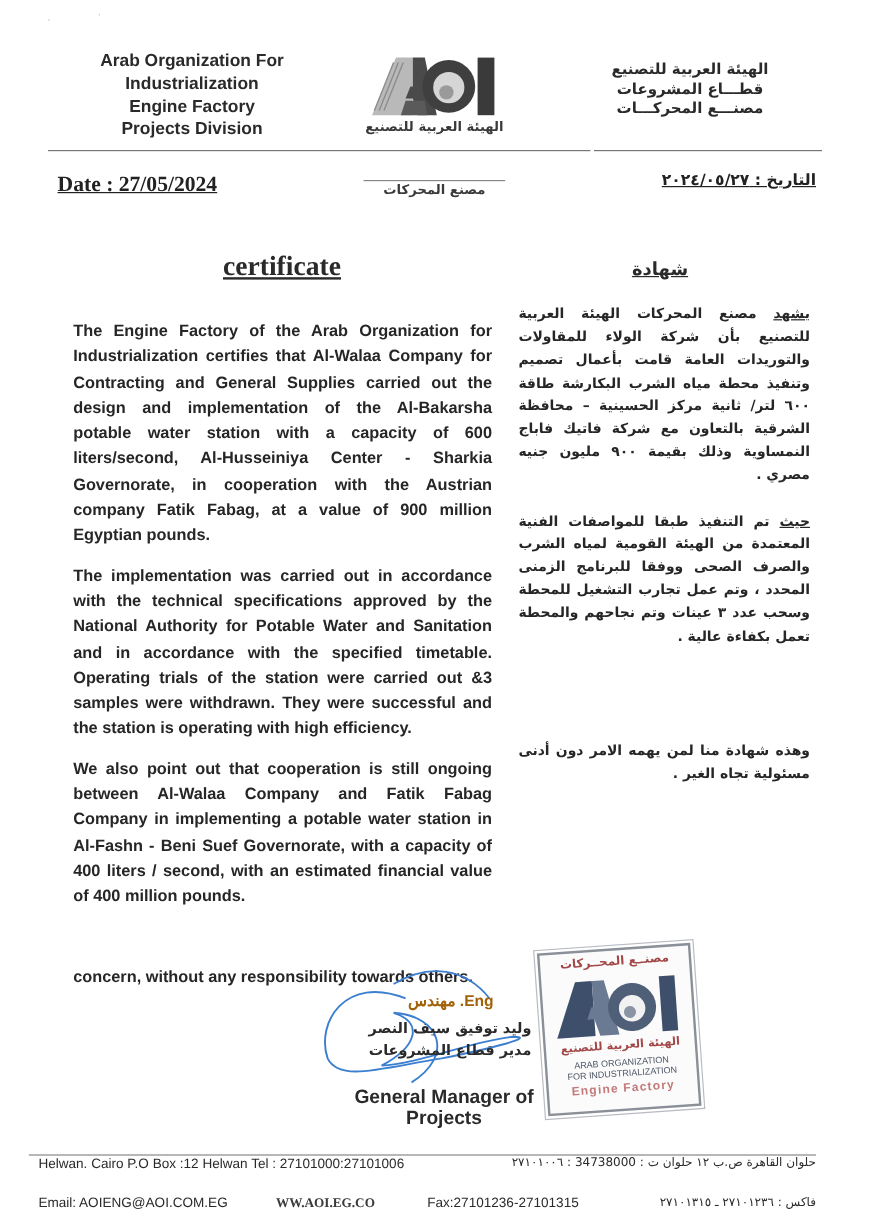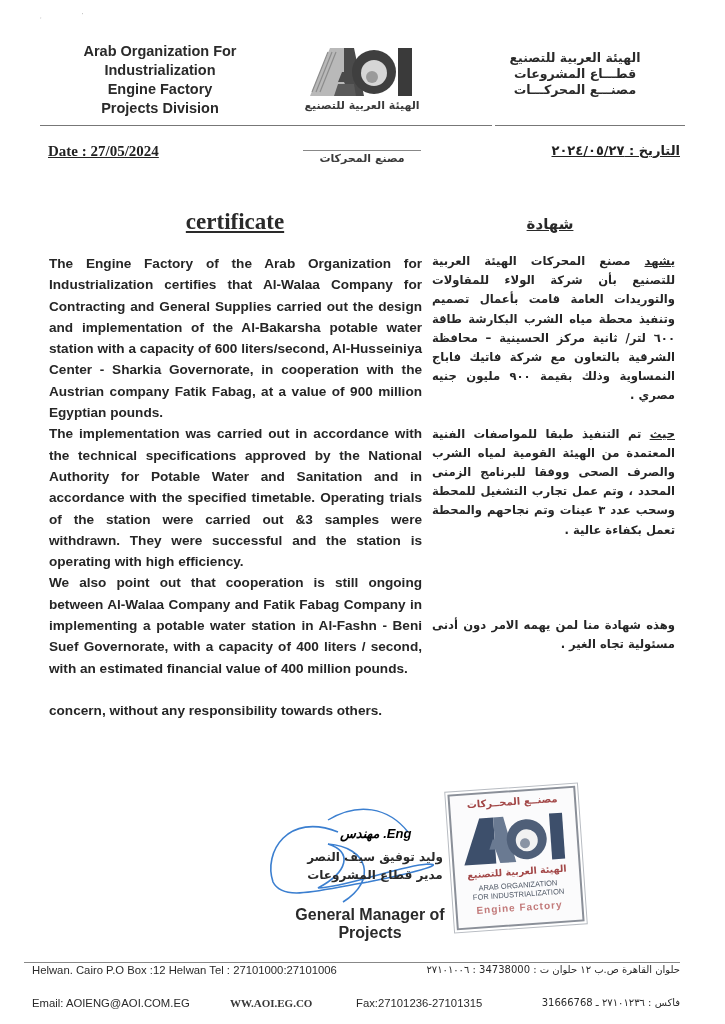--- a/index.html
+++ b/index.html
@@ -13,48 +13,48 @@
     font-family: "DejaVu Sans", sans-serif; font-weight: bold; font-size: 12.5px; line-height: 16px; color: #2a2a2a; }
   .logo { left: 303px; top: 38px; width: 118px; height: 90px; }
   .logo-mark { position: absolute; left: 5px; top: 6px; width: 108px; height: 54px; }
   .logo-ar1, .logo-ar2 { position: absolute; left: 0; width: 118px; text-align: center; direction: rtl;
     font-family: "DejaVu Sans", sans-serif; font-weight: bold; color: #3a3a3a; }
   .logo-ar1 { top: 61px; font-size: 11px; }
   .logo-ar2 { top: 76px; font-size: 11px; border-top: 1px solid #888; padding-top: 1px; margin-top: 36px; }
   .hdr-rule { left: 40px; top: 125px; width: 452px; height: 0; border-top: 1.5px solid #777; }
   .hdr-rule2 { left: 495px; top: 125px; width: 190px; height: 0; border-top: 1.5px solid #777; }
 
-  .date-en { left: 48px; top: 143px; font-family: "Liberation Serif", serif; font-weight: bold; font-size: 15px;
+  .date-en { left: 48px; top: 143px; font-family: "Liberation Serif", serif; font-weight: bold; font-size: 18px;
     text-decoration: underline; color: #222; }
   .date-ar { left: 480px; top: 143px; width: 200px; text-align: right; direction: rtl;
     font-family: "DejaVu Sans", sans-serif; font-weight: bold; font-size: 13px; text-decoration: underline; color: #222; }
 
   
   .title-en { left: 40px; top: 209px; width: 390px; text-align: center;
     font-family: "Liberation Serif", serif; font-weight: bold; font-size: 23px; text-decoration: underline; color: #2a2a2a; }
   .title-ar { left: 500px; top: 215px; width: 100px; text-align: center; direction: rtl;
     font-family: "DejaVu Sans", sans-serif; font-weight: bold; font-size: 15px; text-decoration: underline; color: #2a2a2a; }
 
   
   .body-en { left: 49px; top: 253px; width: 373px; font-family: "Liberation Sans", sans-serif; font-weight: bold;
     font-size: 13.6px; line-height: 21.3px; color: #262626; text-align: justify; }
-  .body-en p { margin: 0; }
+  .body-en p { margin: 12px; }
   .body-en .gap { height: 21px; }
   .body-en .closing { text-align: left; }
 
   
   .body-ar { left: 432px; top: 252px; width: 243px; direction: rtl; text-align: justify;
     font-family: "DejaVu Sans", sans-serif; font-weight: bold; font-size: 11.6px; line-height: 19.2px; color: #262626; }
   .body-ar p { margin: 0; }
   .body-ar .lead { text-decoration: underline; }
   .body-ar .gap { height: 19px; }
   .body-ar .gap2 { height: 38px; }
 
   
-  .sig-eng { left: 340px; top: 826px; direction: rtl; font-family: "Liberation Sans", sans-serif; font-weight: bold; font-size: 13px; color: #000000; font-style: italic; }
+  .sig-eng { left: 340px; top: 826px; direction: rtl; font-family: "Liberation Sans", sans-serif; font-weight: bold; font-size: 13px; color: #a16207; }
   .sig-name-ar { left: 300px; top: 848px; width: 150px; text-align: center; direction: rtl;
     font-family: "DejaVu Sans", sans-serif; font-weight: bold; font-size: 12px; line-height: 18px; color: #2a2a2a; }
   .sig-title-en { left: 270px; top: 906px; width: 200px; text-align: center;
     font-family: "Liberation Sans", sans-serif; font-weight: bold; font-size: 16px; color: #2a2a2a; }
   .signature { left: 258px; top: 792px; width: 200px; height: 120px; }
 
   
   .stamp { left: 452px; top: 790px; width: 124px; height: 132px; transform: rotate(-4deg);
     border: 2px solid #8a8f98; outline: 1px solid #b8bcc2; outline-offset: 2px; background: #fbfbfc; }
   .stamp-top { position: absolute; left: 0; top: 4px; width: 100%; text-align: center; direction: rtl;
@@ -167,13 +167,13 @@
   </div>
   <div class="stamp-en2">Engine Factory</div>
 </div>
 
 <div class="abs ftr-rule"></div>
 <div class="abs ftr-en1">Helwan. Cairo P.O Box :12 Helwan Tel : 27101000:27101006</div>
 <div class="abs ftr-ar1">حلوان القاهرة ص.ب ١٢ حلوان  ت : 34738000 : ٢٧١٠١٠٠٦</div>
 <div class="abs ftr-email">Email: AOIENG@AOI.COM.EG</div>
 <div class="abs ftr-web">WW.AOI.EG.CO</div>
 <div class="abs ftr-fax-en">Fax:27101236-27101315</div>
-<div class="abs ftr-fax-ar">فاكس : ٢٧١٠١٢٣٦ ـ 31666768</div>
+<div class="abs ftr-fax-ar">فاكس : ٢٧١٠١٢٣٦ ـ ٢٧١٠١٣١٥</div>
 
 </body></html>

